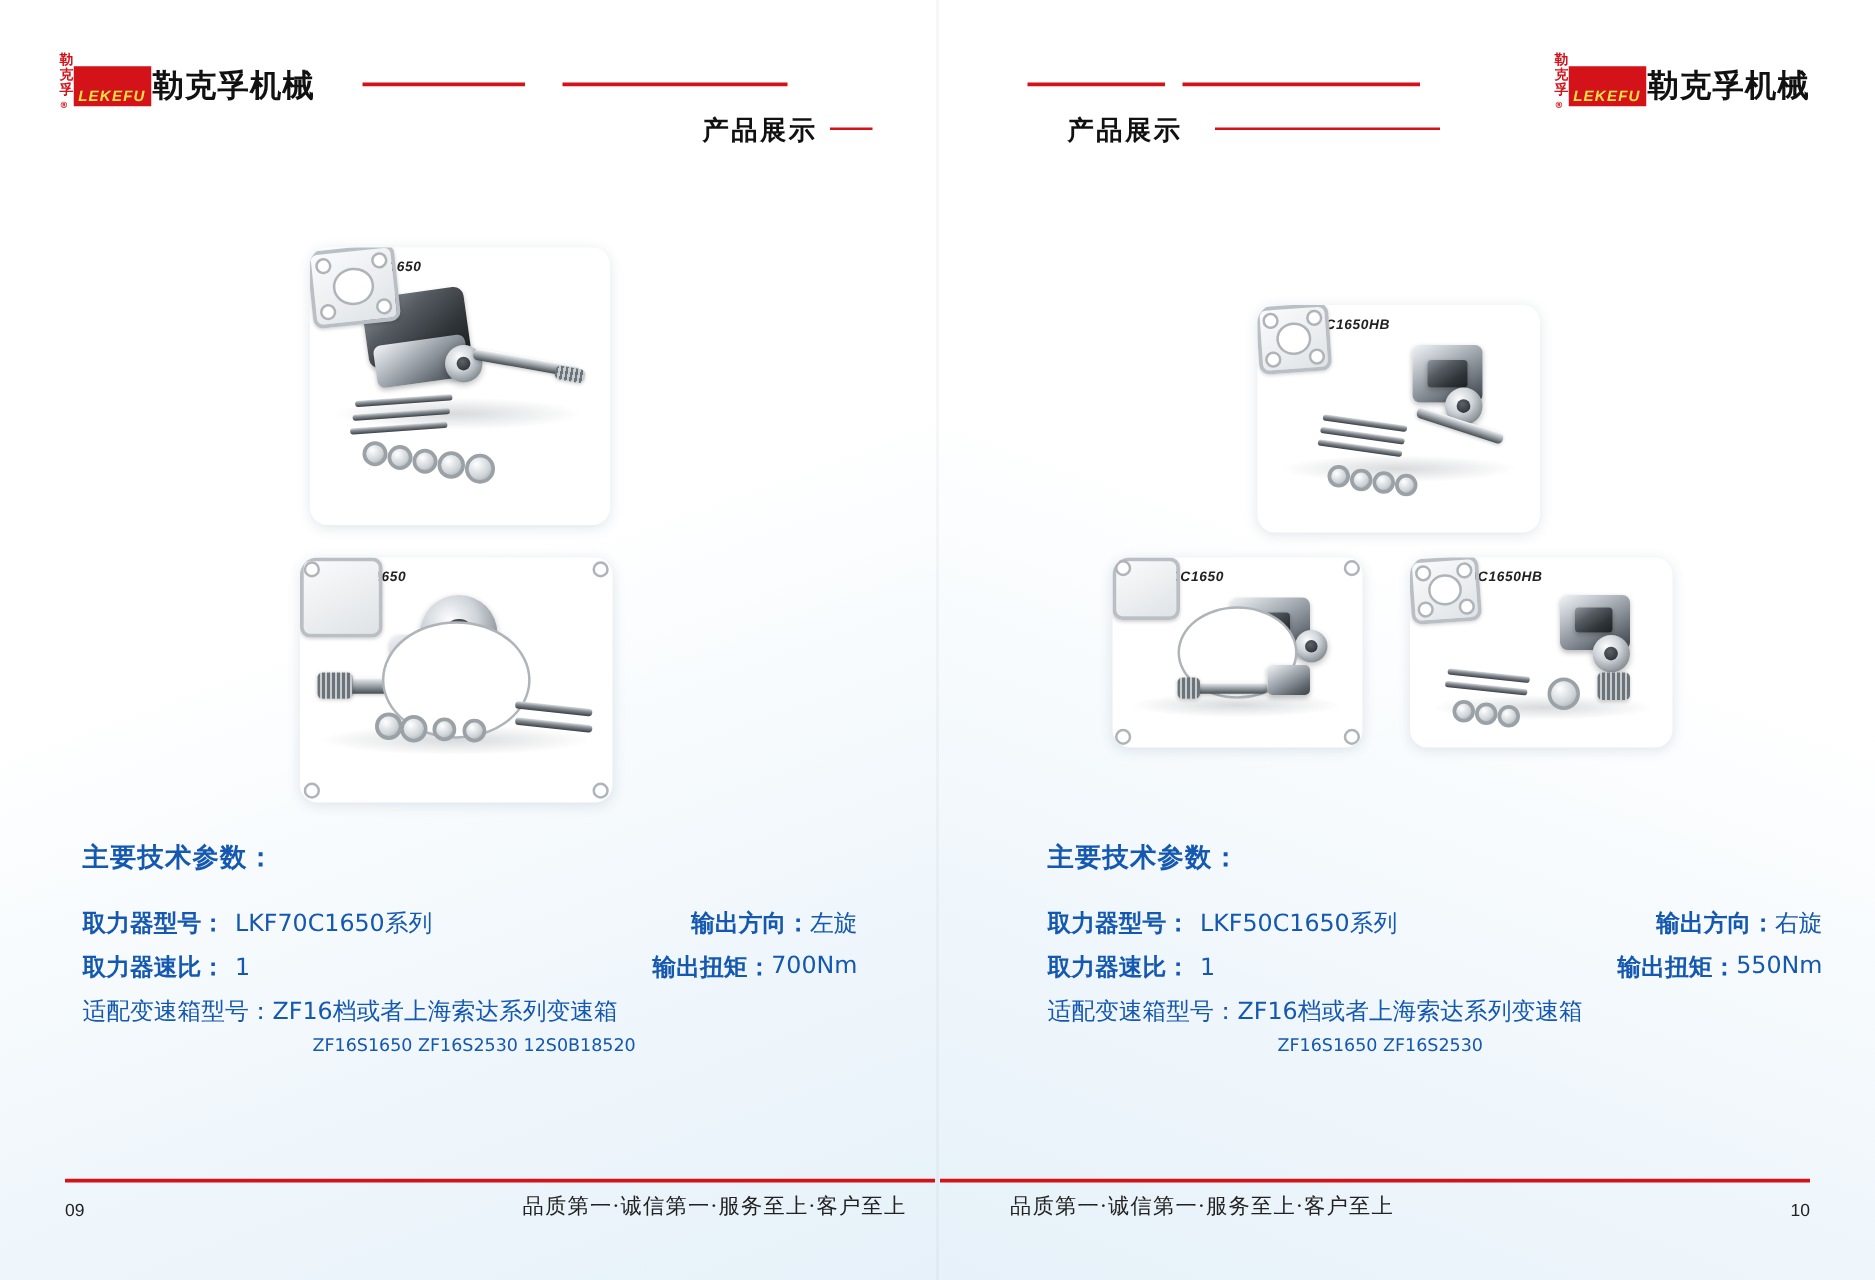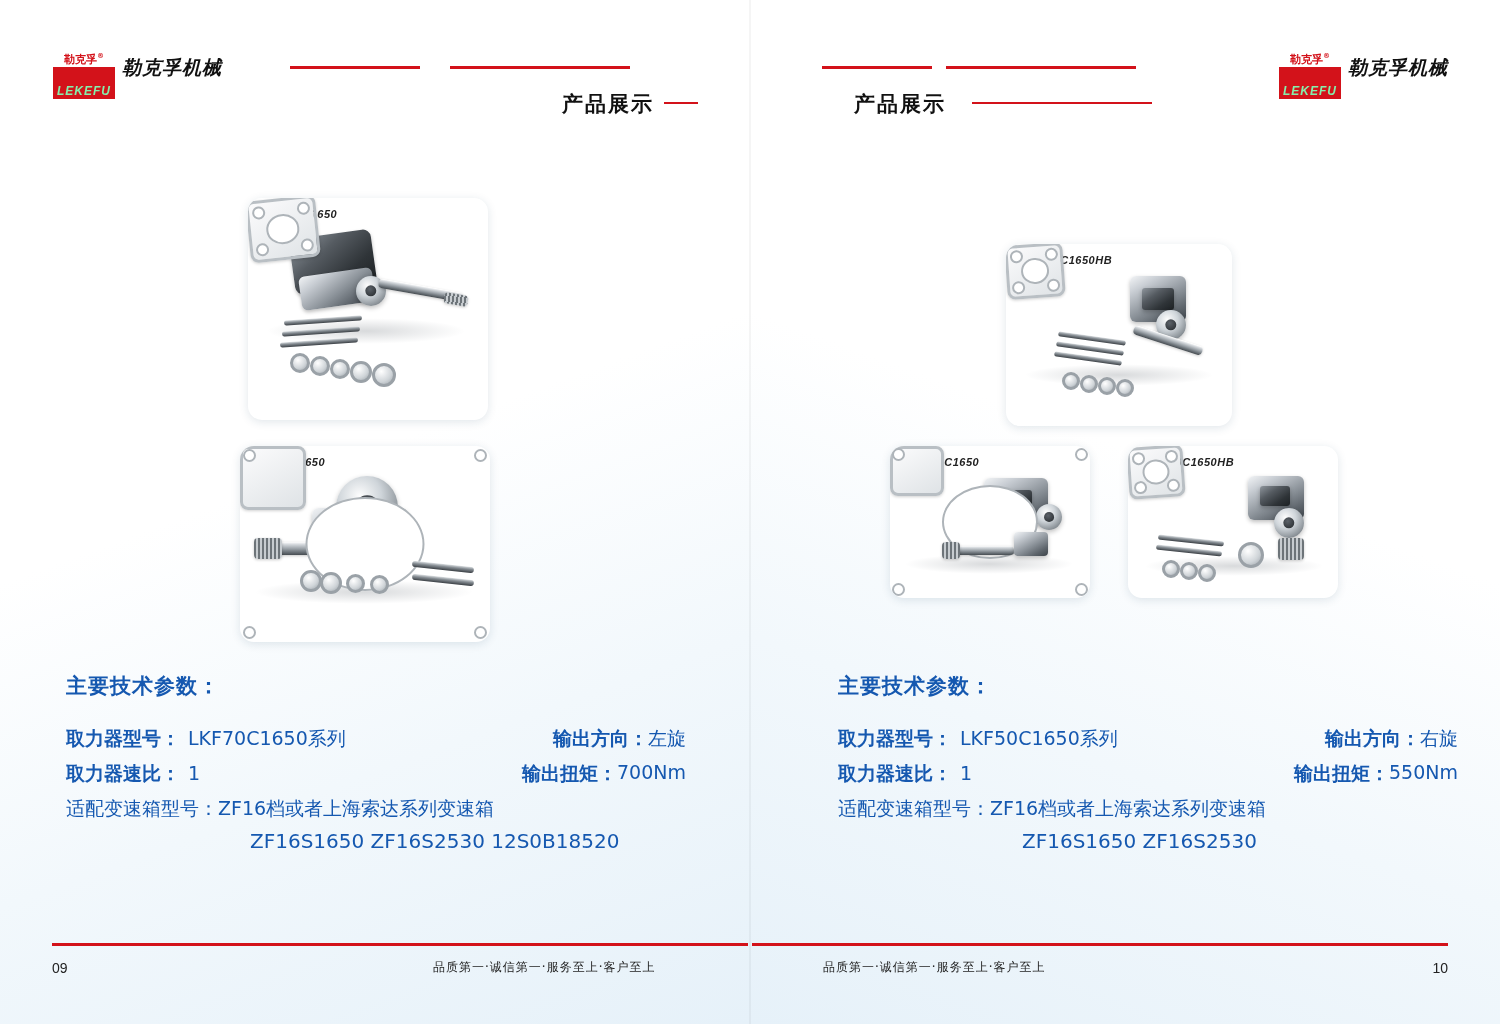--- a/index.html
+++ b/index.html
@@ -54,55 +54,53 @@
     align-items: center;
     gap: 6px;
   }
   .logo.left { left: 52px; }
   .logo.right { right: 52px; }
   .logo-mark {
     position: relative;
     width: 64px;
     height: 36px;
     display: flex;
-    flex-direction: column;
-    justify-content: space-between;
+    justify-content: center;
     align-items: center;
   }
   .logo-mark .cn {
     font-size: 11px;
     color: #d3121a;
     font-weight: bold;
     letter-spacing: 0px;
     line-height: 12px;
     font-family: "DejaVu Sans", sans-serif;
   }
   .logo-mark .reg {
     font-size: 7px;
     vertical-align: super;
   }
   .logo-mark .en {
     margin-top: 1px;
     background: #d3121a;
-    color: #86efac;
+    color: #fde047;
     font-size: 12px;
     font-weight: bold;
     font-style: italic;
     letter-spacing: 1px;
     padding: 18px 4px 1px 4px;
     line-height: 13px;
     font-family: "Liberation Sans", sans-serif;
   }
   .logo-text {
-    font-size: 19px;
+    font-size: 25px;
     font-weight: bold;
     color: #111;
     letter-spacing: 1px;
     font-family: "DejaVu Sans", sans-serif;
-    font-style: italic;
   }
   .header-rule {
     position: absolute;
     top: 22px;
     height: 3px;
     background: #d3121a;
   }
   .header-rule.seg-a { width: 130px; }
   .header-rule.seg-b { width: 180px; }
   .header-title {
@@ -275,41 +273,40 @@
     margin-left: auto;
     display: flex;
   }
   .spec-wide {
     font-size: 19px;
     color: #1558b0;
     margin-bottom: 7px;
     white-space: nowrap;
   }
   .spec-cont {
-    font-size: 20px;
+    font-size: 14px;
     color: #1558b0;
     margin-bottom: 7px;
     white-space: nowrap;
   }
 
   
   .footer-rule {
     position: absolute;
     bottom: 78px;
     height: 3px;
     background: #d3121a;
   }
   .footer-slogan {
     position: absolute;
     bottom: 48px;
-    font-size: 12px;
+    font-size: 17px;
     color: #222;
     letter-spacing: 1px;
     font-family: "DejaVu Serif", serif;
-    margin-left: 15px;
   }
   .page-num {
     position: absolute;
     bottom: 48px;
     font-size: 14px;
     color: #222;
     font-family: "Liberation Sans", sans-serif;
   }
 </style>
 </head>

